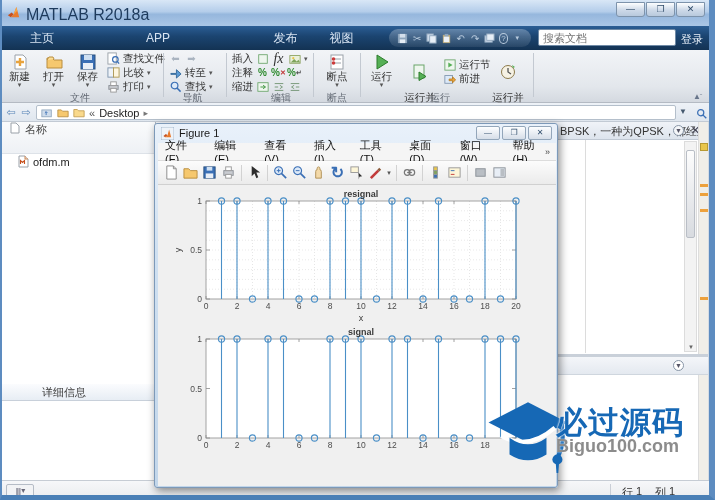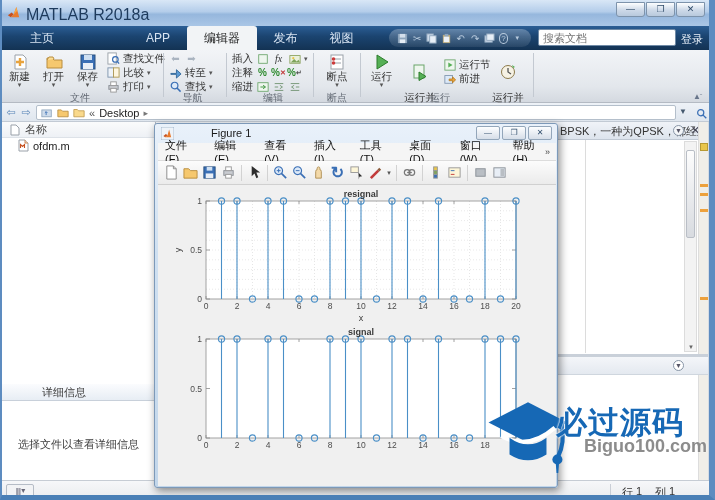--- a/index.html
+++ b/index.html
@@ -53,21 +53,21 @@
   .navarrow { position:absolute; top:2px; width:14px; height:14px; font-size:11px; color:#5b87b8; text-align:center; line-height:14px; }
   .addrfield { position:absolute; left:36px; top:2px; width:640px; height:15px; background:#fff; border:1px solid #b4bfcb; border-radius:2px;
     display:flex; align-items:center; gap:4px; padding:0 4px; font-size:11px; color:#1c1c1c; overflow:hidden; white-space:nowrap; }
   .crumbsep { color:#777; font-size:9px; }
   .addr-dd { position:absolute; left:679px; top:4px; font-size:8px; color:#44586e; }
   .addr-search { position:absolute; left:696px; top:3px; }
 
   
   .leftpanel { position:absolute; left:2px; top:122px; width:154px; height:358px; background:#fff; border-right:1px solid #aeb7c2; z-index:4; }
   .pheader { height:17px; background:linear-gradient(#fbfcfe,#e7edf4); border-bottom:1px solid #c8d0da; font-size:11px; color:#3a3a3a; line-height:16px; padding-left:6px; }
-  .colheader { height:16px; background:linear-gradient(#fafbfc,#eef1f5); border-bottom:1px solid #dde2e8; display:flex; align-items:center; gap:5px; padding-left:8px; font-size:11px; color:#444; }
+  .colheader { height:32px; background:linear-gradient(#fafbfc,#eef1f5); border-bottom:1px solid #dde2e8; display:flex; gap:5px; padding-left:8px; font-size:11px; color:#444; }
   .filerow { height:15px; display:flex; align-items:center; gap:4px; padding-left:16px; font-size:11px; color:#222; }
   .details-header { position:absolute; left:0; top:262px; width:153px;padding-left:40px; }
   .details-body { position:absolute; left:0; top:279px; width:153px; height:79px; background:#fff; }
   .details-empty { position:absolute; left:0; top:36px; width:100%; text-align:center; font-size:11px; color:#3c3c3c; }
 
   
   .editorpanel { position:absolute; left:156px; top:122px; width:552px; height:358px; background:#fff; z-index:3; }
   .edtabbar { position:absolute; left:0; top:0; width:100%; height:18px; background:linear-gradient(#f0f3f8,#dde4ed); border-bottom:1px solid #c0c9d4; }
   .edtabtitle { position:absolute; left:404px; top:2px; font-size:11px; color:#333; white-space:nowrap; }
   .edtab-min { position:absolute; right:24px; top:3px; width:11px; height:11px; border:1px solid #8795a6; border-radius:50%; font-size:7px; color:#556; text-align:center; line-height:10px; background:#f4f6f9; }
@@ -82,21 +82,21 @@
   .edsplit { position:absolute; left:0; top:232px; width:552px; height:3px; background:#c9d0d9; }
   .edsubheader { position:absolute; left:0; top:235px; width:552px; height:18px; background:linear-gradient(#f4f6f9,#e4e9f0); border-bottom:1px solid #cfd6de; }
   .edsub-btn { position:absolute; right:24px; top:3px; width:11px; height:11px; border:1px solid #8795a6; border-radius:50%; font-size:7px; color:#556; text-align:center; line-height:10px; background:#fff; }
 
   
   .figwin { position:absolute; left:154px; top:123px; width:404px; height:365px; z-index:30;
     background:linear-gradient(#e9f1fa,#cfe0f1 35%,#c2d6ea); border:1px solid #7d99b8; border-radius:3px;
     box-shadow:2px 3px 9px rgba(0,0,0,.45); }
   .figtitle { position:absolute; left:0; top:0; width:100%; height:19px; }
   .figtitle .ficon { position:absolute; left:6px; top:3px; width:13px; height:13px; }
-  .figtitle .ftext { position:absolute; left:24px; top:3px; font-size:11px; color:#1a1a1a;margin-left:32px; }
+  .figtitle .ftext { position:absolute; left:24px; top:3px; font-size:11px; color:#1a1a1a; }
   .figbtns { position:absolute; right:5px; top:2px; display:flex; gap:2px; }
   .figbtn { width:24px; height:14px; border:1px solid #93a6ba; border-radius:2px; background:linear-gradient(#fdfeff,#d6dee8); font-size:8px; line-height:12px; text-align:center; color:#33506e; }
   .figmenu { position:absolute; left:3px; top:19px; width:398px; height:18px; background:#f5f5f5; border-bottom:1px solid #dcdcdc; display:flex; align-items:center; }
   .fmitem { font-size:11px; color:#111; padding:0 7px; }
   .fmoverflow { position:absolute; right:6px; font-size:9px; color:#444; }
   .figtoolbar { position:absolute; left:3px; top:37px; width:398px; height:24px; background:linear-gradient(#fcfcfc,#ebebeb); border-bottom:1px solid #d0d0d0; display:flex; align-items:center; padding-left:4px; }
   .fic { width:19px; height:18px; display:inline-flex; align-items:center; justify-content:center; }
   .tsep { width:1px; height:16px; background:#d2d2d2; margin:0 3px; }
   .figcanvas { position:absolute; left:3px; top:61px; width:398px; height:301px; background:#f0f0f0; }
   .chart { position:absolute; left:0; }
@@ -105,21 +105,21 @@
   
   .statusbar { position:absolute; left:0; top:480px; width:715px; height:20px; background:linear-gradient(#f6f7f9,#e9ebee); border-top:1px solid #c6ccd4; z-index:6; }
   .status-left-btn { position:absolute; left:6px; top:3px; width:28px; height:13px; border:1px solid #b5bcc6; border-radius:2px; background:#f2f3f5; font-size:8px; color:#667; text-align:center; line-height:11px; letter-spacing:-1px; }
   .status-pos { position:absolute; top:4px; font-size:11px; color:#333; }
   .status-sep { position:absolute; top:3px; width:1px; height:12px; background:#c9ced6; }
 
   
   .watermark { position:absolute; left:486px; top:394px; z-index:70; }
   .wm-cap { position:absolute; left:0; top:2px; width:84px; height:90px; }
   .wm-cn { position:absolute; left:70px; top:8px; font-size:31px; font-weight:bold; color:#1668b5; letter-spacing:1px; white-space:nowrap; text-shadow:0 0 2px #fff,0 0 2px #fff; }
-  .wm-en { position:absolute; left:70px; top:42px; font-size:18px; font-weight:bold; color:#8c8c8c; white-space:nowrap; text-shadow:0 0 2px #fff;padding-left:28px; }
+  .wm-en { position:absolute; left:70px; top:42px; font-size:18px; font-weight:bold; color:#8c8c8c; white-space:nowrap; text-shadow:0 0 2px #fff; }
 </style>
 </head>
 <body>
 
 <div class="screen">
 
   <div class="titlebar">
     <svg class="appicon" viewBox="0 0 16 16">
       <polygon points="1,11 5,8 7,10 4,13" fill="#c6501e"></polygon>
       <polygon points="4,13 7,10 10,2 13,13" fill="#e87a2c"></polygon>
@@ -129,21 +129,20 @@
     <div class="winbtns">
       <div class="winbtn">—</div>
       <div class="winbtn">❐</div>
       <div class="winbtn">✕</div>
     </div>
   </div>
 
   <div class="tabstrip">
     <div class="rtab" style="left:16px;width:52px">主页</div>
     <div class="rtab" style="left:130px;width:56px">APP</div>
-    <div class="rtab active" style="left:187px;width:70px">编辑器</div>
     <div class="rtab" style="left:258px;width:55px">发布</div>
     <div class="rtab" style="left:314px;width:55px">视图</div>
 
     <div class="quickbar">
       <span class="qic">
           <svg width="11" height="11" viewBox="0 0 12 12">
             <rect x="1" y="1" width="10" height="10" fill="#8fa6bd"></rect>
             <rect x="3" y="1" width="6" height="4" fill="#d4dfeb"></rect>
             <rect x="3" y="7" width="6" height="4" fill="#e6edf5"></rect>
           </svg>
@@ -277,21 +276,21 @@
     <div class="rsep" style="left:226px"></div>
 
     <div class="rstack" style="left:232px">
       <div class="rrow">
         <span>插入</span>
         <span class="mic">
             <svg width="12" height="12" viewBox="0 0 14 14">
               <rect x="2" y="2" width="10" height="10" fill="#eef6ee" stroke="#6aa56a"></rect>
             </svg>
           </span>
-        <span class="mic" style="font-family:'Liberation Serif',serif;font-style:italic;font-weight:normal;font-size:10px;color:#333">fx</span>
+        <span class="mic" style="font-family:'Liberation Serif',serif;font-style:italic;font-weight:normal;font-size:14px;color:#333">fx</span>
         <span class="mic">
             <svg width="12" height="12" viewBox="0 0 14 14">
               <rect x="1" y="3" width="12" height="9" fill="#eaf1dc" stroke="#8aa05e"></rect>
               <circle cx="5" cy="6" r="1.3" fill="#e8c54a"></circle>
               <path d="M2 11l4-4 3 3 2-2 2 3z" fill="#7fa35c"></path>
             </svg>
           </span>
         <span class="dcar-inline">▾</span>
       </div>
       <div class="rrow">
@@ -313,21 +312,21 @@
               <path d="M2 3h10M2 11h10M2 7h4M8 5l3 2-3 2" stroke="#6a8f6a" fill="none"></path>
             </svg>
           </span>
         <span class="mic">
             <svg width="12" height="12" viewBox="0 0 14 14">
               <path d="M2 3h10M2 11h10M8 7h4M6 5L3 7l3 2" stroke="#6a8f6a" fill="none"></path>
             </svg>
           </span>
       </div>
     </div>
-    <div class="rgrouplabel" style="left:238px;width:70px">编辑</div>
+    <div class="rgrouplabel" style="left:246px;width:70px">编辑</div>
     <div class="rsep" style="left:313px"></div>
 
     <div class="rbtn" style="left:318px;width:38px">
       <span class="ric"><svg width="18" height="18" viewBox="0 0 18 18">
             <rect x="3" y="2" width="12" height="14" fill="#fff" stroke="#9aa1a9"></rect>
             <line x1="7" y1="6" x2="13" y2="6" stroke="#9aa1a9"></line>
             <line x1="7" y1="10" x2="13" y2="10" stroke="#9aa1a9"></line>
             <circle cx="5.5" cy="6" r="1.8" fill="#cc3b3b"></circle>
             <circle cx="5.5" cy="10" r="1.8" fill="#cc3b3b"></circle>
           </svg></span>
@@ -423,23 +422,20 @@
     </div>
     <div class="filerow">
       <svg width="11" height="13" viewBox="0 0 11 13">
           <path d="M1 1h6l3 3v8H1z" fill="#fff" stroke="#9aa1a9"></path>
           <path d="M7 1v3h3" fill="#f5d9c8" stroke="#c98a5a"></path>
           <path d="M2.5 9V5.5l2 2 2-2V9" stroke="#c6501e" fill="none" stroke-width="1.1"></path>
         </svg>
       <span>ofdm.m</span>
     </div>
     <div class="pheader details-header">详细信息</div>
-    <div class="details-body">
-      <div class="details-empty">选择文件以查看详细信息</div>
-    </div>
   </div>
 
   <div class="editorpanel">
     <div class="edtabbar">
       <span class="edtabtitle">BPSK，一种为QPSK，都经历…</span>
       <span class="edtab-min">▼</span>
       <span class="edtab-close">✕</span>
     </div>
     <div class="edgutterline"></div>
     <div class="edscroll">

